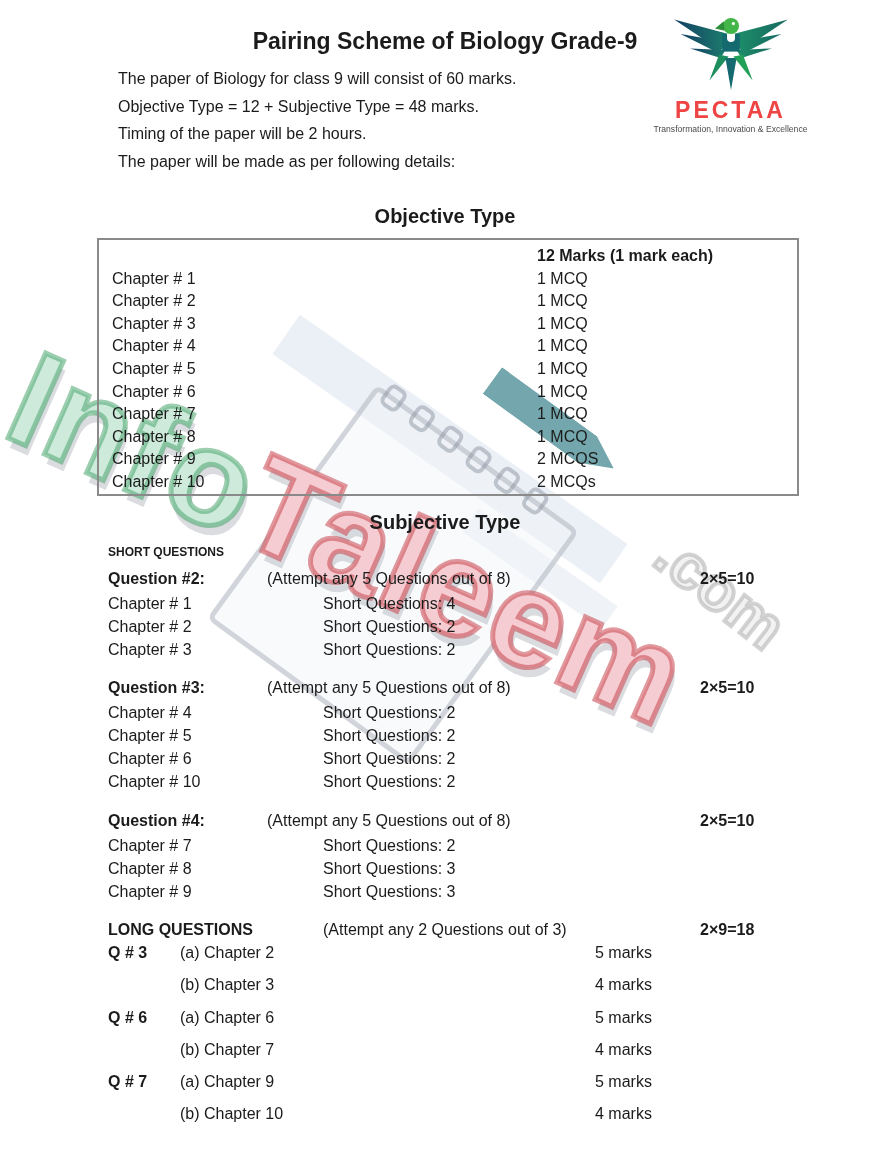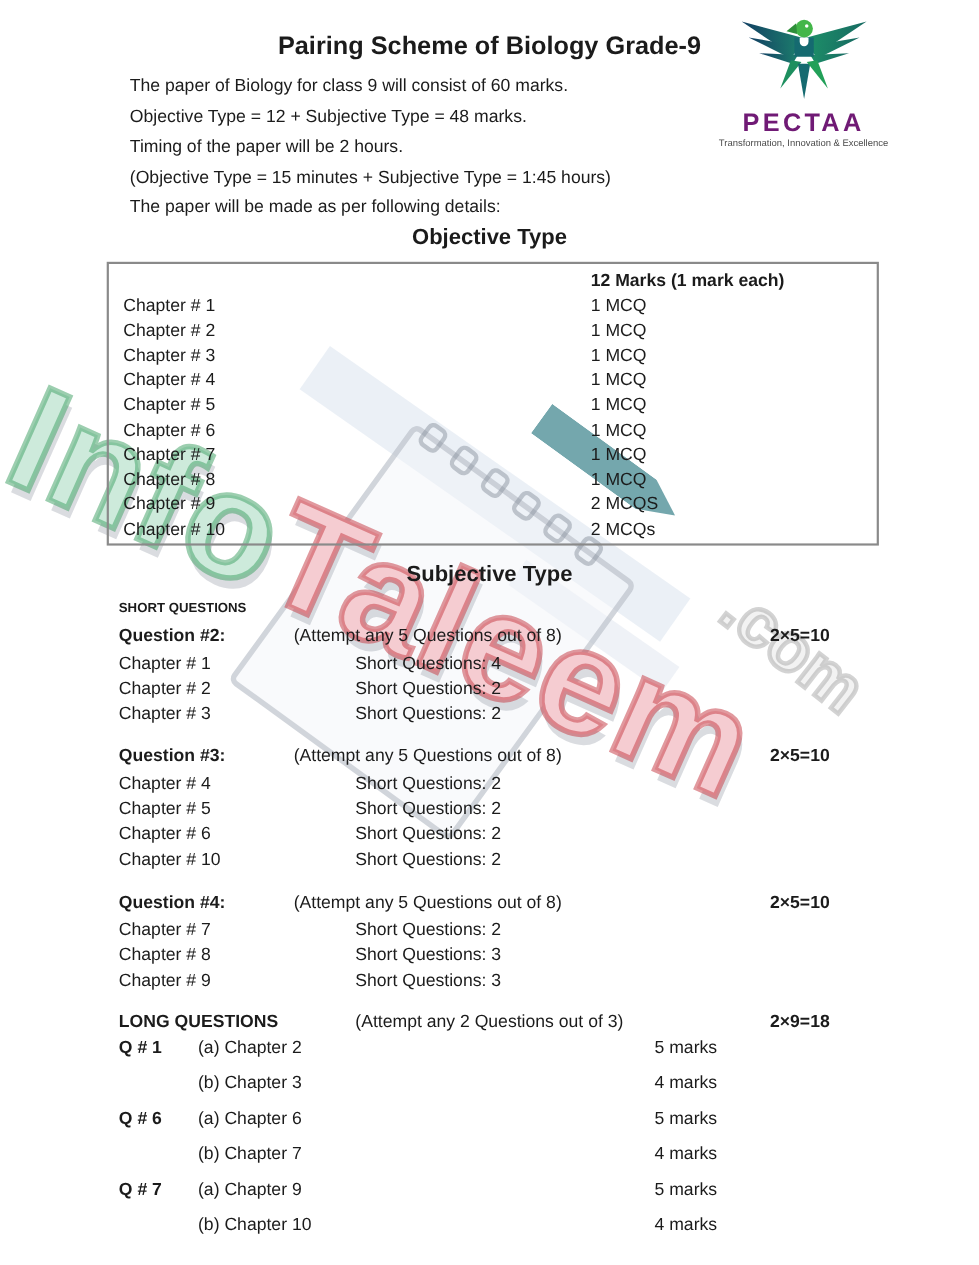--- a/index.html
+++ b/index.html
@@ -21,21 +21,21 @@
   .wm-info{color:#cdeadb;-webkit-text-stroke:5px rgba(74,165,110,0.55);
         text-shadow:6px 8px 0 rgba(150,156,166,0.35);}
   .wm-taleem{color:#f5ccd1;-webkit-text-stroke:5px rgba(200,69,79,0.55);
         text-shadow:6px 8px 0 rgba(150,156,166,0.35);}
   .wm-com{position:absolute;left:648px;top:560px;transform:rotate(38deg);font-weight:bold;font-size:62px;
         color:#f2f2f2;-webkit-text-stroke:4px rgba(175,175,175,0.55);line-height:1;}
   
   .content{position:absolute;inset:0;z-index:1;}
   .title{position:absolute;top:28px;left:0;width:890px;text-align:center;font-size:23px;font-weight:bold;}
   .logo{position:absolute;top:10px;left:648px;width:165px;text-align:center;}
-  .logo-name{font-size:23px;font-weight:bold;color:#701a75;letter-spacing:3px;line-height:1;margin-top:1px;text-align:center;}
+  .logo-name{font-size:23px;font-weight:bold;color:#ef4444;letter-spacing:3px;line-height:1;margin-top:1px;text-align:center;}
   .logo-tag{font-size:8.6px;color:#4a4a4a;white-space:nowrap;margin-top:2px;}
   .intro{position:absolute;top:65px;left:118px;font-size:16px;line-height:27.5px;}
   .h-center{position:absolute;left:0;width:890px;text-align:center;font-size:20px;font-weight:bold;}
   .h-objective{top:205px;}
   .h-subjective{top:511px;}
   .mcq-table{position:absolute;left:97px;top:238px;width:685px;height:249px;border:2px solid #8a8a8a;
         padding:5px 0 0 13px;font-size:16px;}
   .trow{position:relative;height:22.6px;line-height:22.6px;}
   .trow .tc2{position:absolute;left:425px;top:0;}
   .trow.thead{font-weight:bold;}
@@ -108,21 +108,20 @@
         <polygon points="78,58 90,56 102,88" fill="#22a058"></polygon>
       </svg>
       <div class="logo-name">PECTAA</div>
       <div class="logo-tag">Transformation, Innovation &amp; Excellence</div>
     </div>
 
     <div class="intro">
       <div>The paper of Biology for class 9 will consist of 60 marks.</div>
       <div>Objective Type = 12 + Subjective Type = 48 marks.</div>
       <div>Timing of the paper will be 2 hours.</div>
-      <div>(Objective Type = 15 minutes + Subjective Type = 1:45 hours)</div>
       <div>The paper will be made as per following details:</div>
     </div>
 
     <div class="h-center h-objective">Objective Type</div>
 
     <div class="mcq-table">
       <div class="trow thead">
         <span class="tc2">12 Marks (1 mark each)</span>
       </div>
       <div class="trow"><span class="tc1">Chapter # 1</span><span class="tc2">1 MCQ</span></div>
@@ -204,21 +203,21 @@
         </div>
     </div>
 
     <div class="block lq">
       <div class="brow" style="top:0">
         <span class="c-label">LONG QUESTIONS</span>
         <span class="c-attempt2">(Attempt any 2 Questions out of 3)</span>
         <span class="c-total">2×9=18</span>
       </div>
       <div class="brow" style="top:23px">
-          <span class="c-qno">Q # 1</span>
+          <span class="c-qno">Q # 3</span>
           <span class="c-item">(a) Chapter 2</span>
           <span class="c-marks">5 marks</span>
         </div>
       <div class="brow" style="top:55px">
           <span class="c-qno"></span>
           <span class="c-item">(b) Chapter 3</span>
           <span class="c-marks">4 marks</span>
         </div>
       <div class="brow" style="top:88px">
           <span class="c-qno">Q # 6</span>

